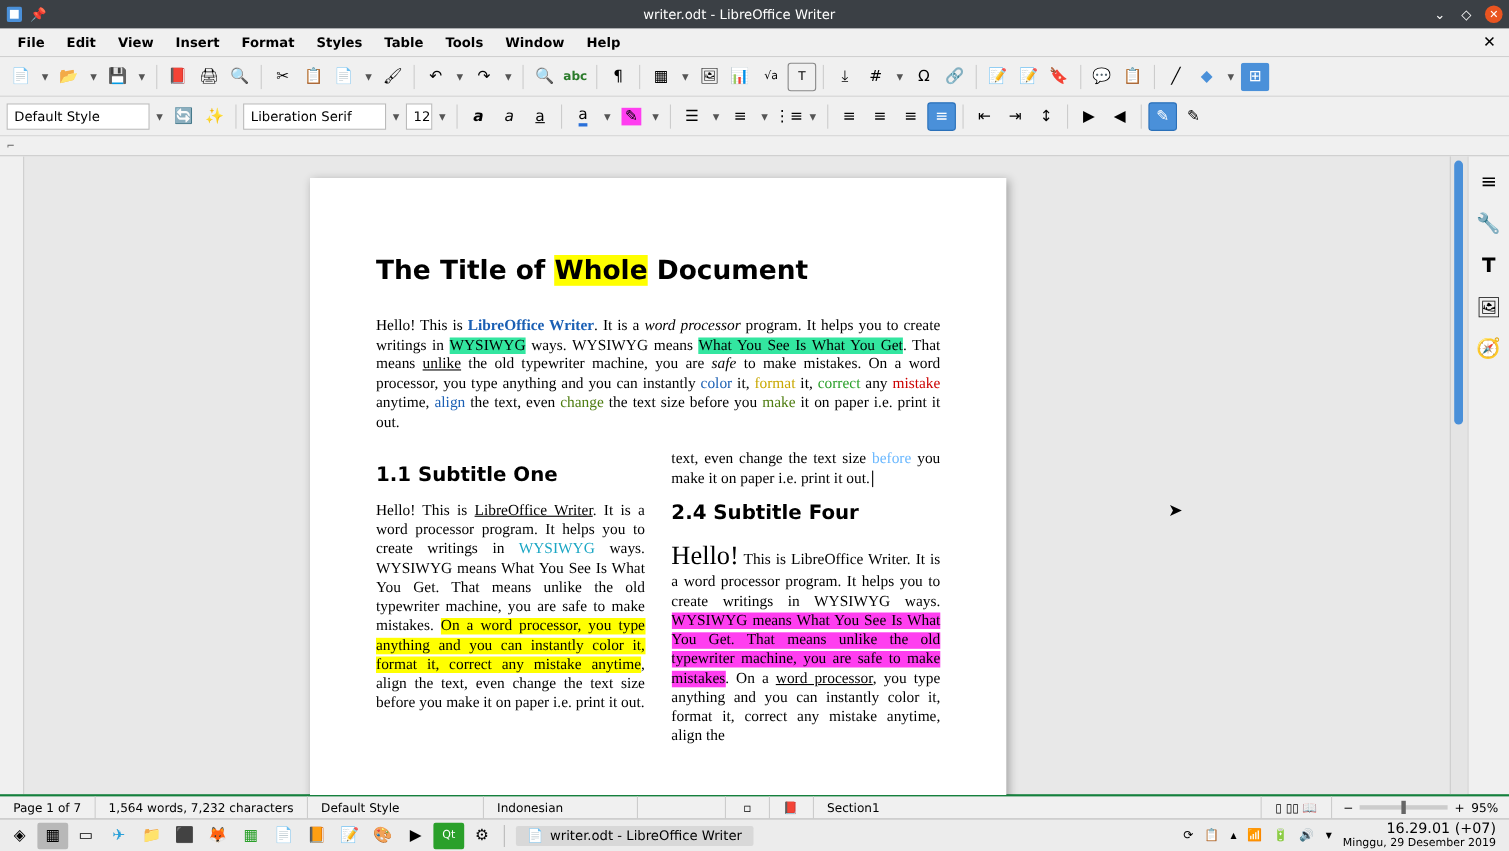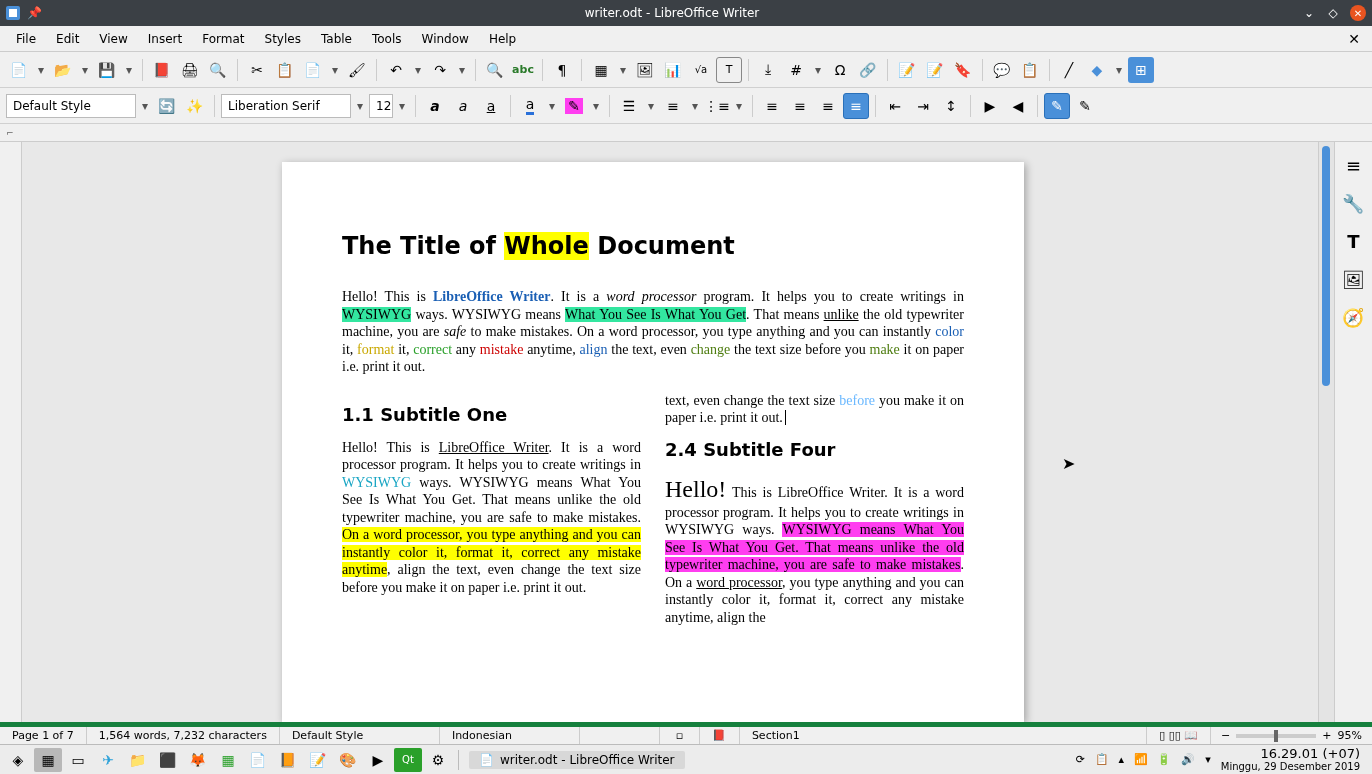--- a/index.html
+++ b/index.html
@@ -8,39 +8,39 @@
 
 .titlebar { background: #3b4045; color: #fff; height: 26px; display: flex; align-items: center; padding: 0 6px; }
 .titlebar .wb-left { display: flex; gap: 8px; align-items: center; }
 .titlebar .wb-title { flex: 1; text-align: center; font-size: 12px; }
 .titlebar .wb-right { display: flex; gap: 10px; align-items: center; }
 .wb-icon { width: 14px; height: 14px; display: inline-flex; align-items: center; justify-content: center; }
 .wb-close { width: 16px; height: 16px; border-radius: 50%; background: #e95420; color: #fff; display: flex; align-items: center; justify-content: center; font-size: 10px; }
 
 
 .menubar { background: #f0f0f0; height: 26px; display: flex; align-items: center; padding: 0 6px; border-bottom: 1px solid #ccc; }
-.menubar span { padding: 4px 10px; cursor: pointer; }
+.menubar span { padding: 4px 10px; cursor: pointer; font-weight: bold; }
 .menubar .close-x { margin-left: auto; font-size: 14px; padding: 0 6px; }
 
 
 .toolbar { background: #f0f0f0; height: 36px; display: flex; align-items: center; padding: 2px 6px; gap: 2px; border-bottom: 1px solid #d0d0d0; }
 .tb-btn { width: 26px; height: 26px; border: 1px solid transparent; border-radius: 3px; display: inline-flex; align-items: center; justify-content: center; cursor: pointer; font-size: 14px; }
 .tb-btn.active { background: #4a90d9; border-color: #2a70b9; color: #fff; }
 .tb-sep { width: 1px; height: 22px; background: #ccc; margin: 0 4px; }
 .tb-combo { height: 24px; border: 1px solid #bbb; background: #fff; padding: 0 6px; display: flex; align-items: center; font-size: 12px; }
 .tb-drop { width: 14px; text-align: center; color: #555; }
 
 
 .ruler-row { background: #f0f0f0; height: 18px; display: flex; align-items: center; padding-left: 280px; font-size: 9px; color: #666; border-bottom: 1px solid #ccc; position: relative; }
 
 
 .main { flex: 1; display: flex; overflow: hidden; background: #e8e8e8; }
 .leftruler { width: 22px; background: #f0f0f0; border-right: 1px solid #ccc; font-size: 8px; color: #666; padding-top: 10px; text-align: center; }
 .docarea { flex: 1; overflow: auto; position: relative; padding: 20px 0 0 260px; }
-.page { background: #fff; width: 742px; min-height: 560px; box-shadow: 2px 2px 8px rgba(0,0,0,0.3); padding: 70px 60px 40px 60px; font-family: "Liberation Serif", Georgia, serif; font-size: 14px; color: #000; position: relative; }
+.page { background: #fff; width: 633px; min-height: 560px; box-shadow: 2px 2px 8px rgba(0,0,0,0.3); padding: 70px 60px 40px 60px; font-family: "Liberation Serif", Georgia, serif; font-size: 14px; color: #000; position: relative; }
 .page h1 { font-family: "DejaVu Sans", sans-serif; font-size: 24px; font-weight: bold; margin-bottom: 28px; }
 .page h2 { font-family: "DejaVu Sans", sans-serif; font-size: 18px; font-weight: bold; margin: 12px 0 14px 0; }
 .hl-yellow { background: #ffff00; }
 .hl-green { background: #33e6a0; }
 .hl-magenta { background: #ff3ef0; }
 .u { text-decoration: underline; }
 .i { font-style: italic; }
 .b { font-weight: bold; }
 .cols { display: flex; gap: 24px; }
 .col { flex: 1; text-align: justify; }
@@ -56,21 +56,21 @@
 .cursor { position: absolute; left: 1040px; top: 312px; font-size: 16px; color: #000; }
 
 .scroll-right { width: 16px; background: #e4e4e4; border-left: 1px solid #ccc; position: relative; }
 .scroll-thumb { position: absolute; top: 4px; left: 3px; width: 8px; height: 240px; background: #4a90d9; border-radius: 4px; }
 
 
 .sidebar { width: 38px; background: #f0f0f0; border-left: 1px solid #ccc; display: flex; flex-direction: column; align-items: center; gap: 12px; padding-top: 10px; }
 .sb-btn { width: 26px; height: 26px; display: flex; align-items: center; justify-content: center; font-size: 18px; cursor: pointer; }
 
 
-.statusbar { height: 22px; background: #f0f0f0; border-top: 5px solid #15803d; display: flex; align-items: center; font-size: 11px; }
+.statusbar { height: 22px; background: #f0f0f0; border-top: 2px solid #15803d; display: flex; align-items: center; font-size: 11px; }
 .statusbar .cell { padding: 0 12px; border-right: 1px solid #ccc; height: 100%; display: flex; align-items: center; }
 .statusbar .zoom { margin-left: auto; display: flex; align-items: center; gap: 6px; padding: 0 10px; }
 .zoom-slider { width: 80px; height: 4px; background: #ccc; position: relative; }
 .zoom-slider::after { content: ''; position: absolute; left: 38px; top: -4px; width: 4px; height: 12px; background: #666; }
 
 
 .taskbar { height: 30px; background: #ececec; border-top: 1px solid #bbb; display: flex; align-items: center; padding: 0 4px; gap: 2px; }
 .tk-btn { width: 28px; height: 24px; display: inline-flex; align-items: center; justify-content: center; font-size: 14px; border-radius: 2px; cursor: pointer; }
 .tk-btn.sel { background: #b8b8b8; }
 .tk-task { display: flex; align-items: center; gap: 6px; background: #d8d8d8; padding: 2px 10px; border-radius: 2px; font-size: 12px; margin-left: 4px; }

